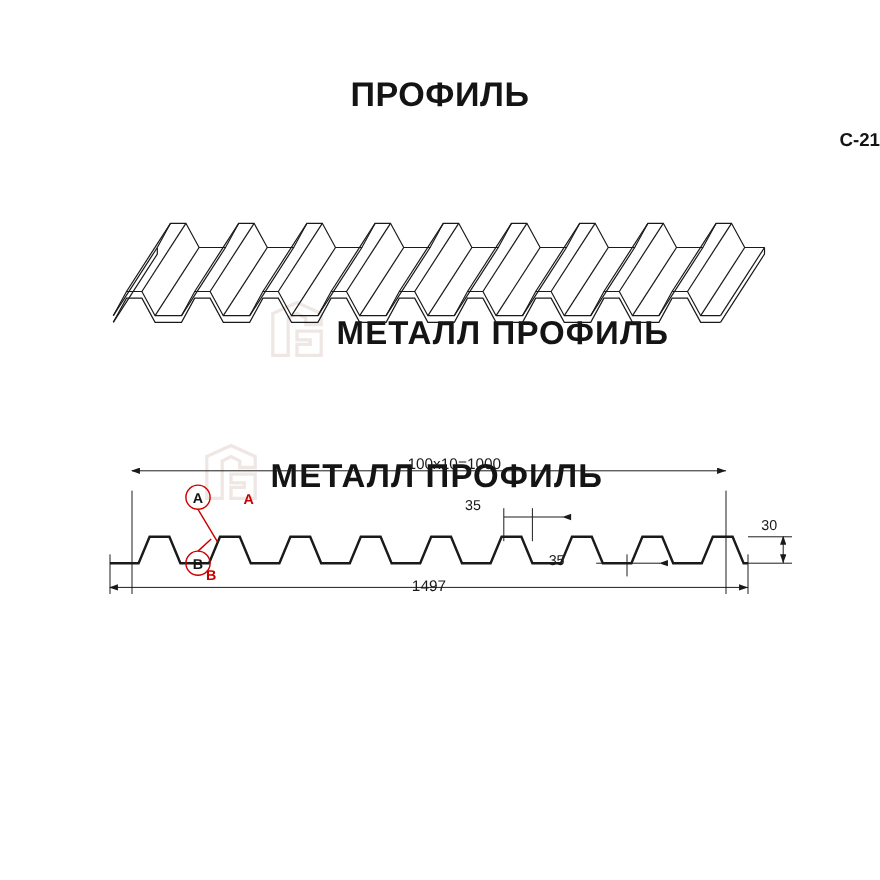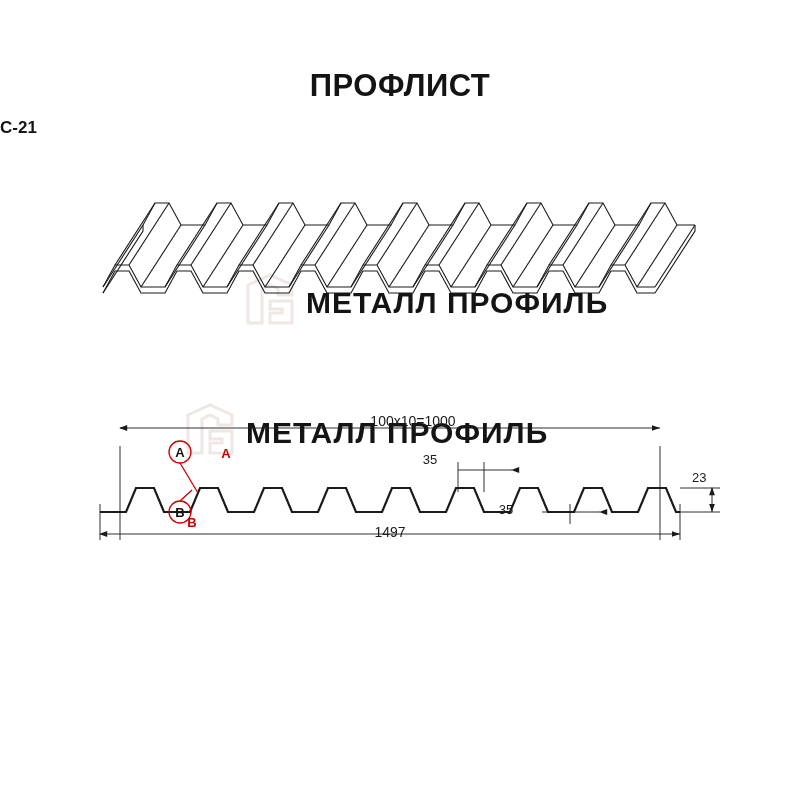--- a/index.html
+++ b/index.html
@@ -29,21 +29,21 @@
     font-size: 31px;
     font-weight: bold;
     letter-spacing: 0.5px;
     color: #141414;
   }
   .subtitle {
     position: absolute;
     left: 0;
     right: 0;
     top: 118px;
-    text-align: left;
+    text-align: right;
     font-size: 17px;
     font-weight: bold;
     color: #141414;
   }
   .iso-wrap {
     position: absolute;
     left: 95px;
     top: 165px;
     width: 620px;
     height: 160px;
@@ -67,21 +67,21 @@
   text {
     font-family: "Liberation Sans", sans-serif;
     fill: #141414;
   }
 </style>
 </head>
 <body>
 
 <div class="page">
 
-  <div class="title">ПРОФЛИСТ</div>
+  <div class="title">ПРОФИЛЬ</div>
   <div class="subtitle">С-21</div>
 
   <div class="wm wm1">
     <svg width="330" height="70" viewBox="0 0 330 70">
       <g fill="none" stroke="#efe7e4" stroke-width="3">
         <path d="M8 58 L8 20 L30 10 L52 20 L52 30 L38 30 L38 24 L30 20 L22 24 L22 58 Z"></path>
         <path d="M30 36 L52 36 L52 58 L30 58 L30 48 L42 48 L42 44 L30 44 Z"></path>
       </g>
       <text x="66" y="48" font-size="30" font-weight="bold" fill="#efe7e4" letter-spacing="1">МЕТАЛЛ ПРОФИЛЬ</text>
     </svg>
@@ -247,18 +247,18 @@
       <text x="476" y="106" font-size="13" text-anchor="middle" style="display: none;">21</text>
       <text x="646" y="104" font-size="13" text-anchor="start" style="display: none;">21</text>
     </svg>
   </div>
 
   <div style="position:absolute;left:0;top:0;width:800px;height:800px;pointer-events:none;">
     <div style="position:absolute;left:338px;top:413px;width:150px;text-align:center;font-size:14px;">100x10=1000</div>
     <div style="position:absolute;left:340px;top:524px;width:100px;text-align:center;font-size:14px;">1497</div>
     <div style="position:absolute;left:410px;top:452px;width:40px;text-align:center;font-size:13px;">35</div>
     <div style="position:absolute;left:486px;top:502px;width:40px;text-align:center;font-size:13px;">35</div>
-    <div style="position:absolute;left:692px;top:470px;width:30px;text-align:left;font-size:13px;">23</div>
+    <div style="position:absolute;left:692px;top:470px;width:30px;text-align:left;font-size:13px;">30</div>
     <div style="position:absolute;left:214px;top:446px;width:24px;text-align:center;font-size:13px;font-weight:bold;color:#cc0000;">A</div>
     <div style="position:absolute;left:180px;top:515px;width:24px;text-align:center;font-size:13px;font-weight:bold;color:#cc0000;">B</div>
   </div>
 
 </div>
 
 </body></html>

